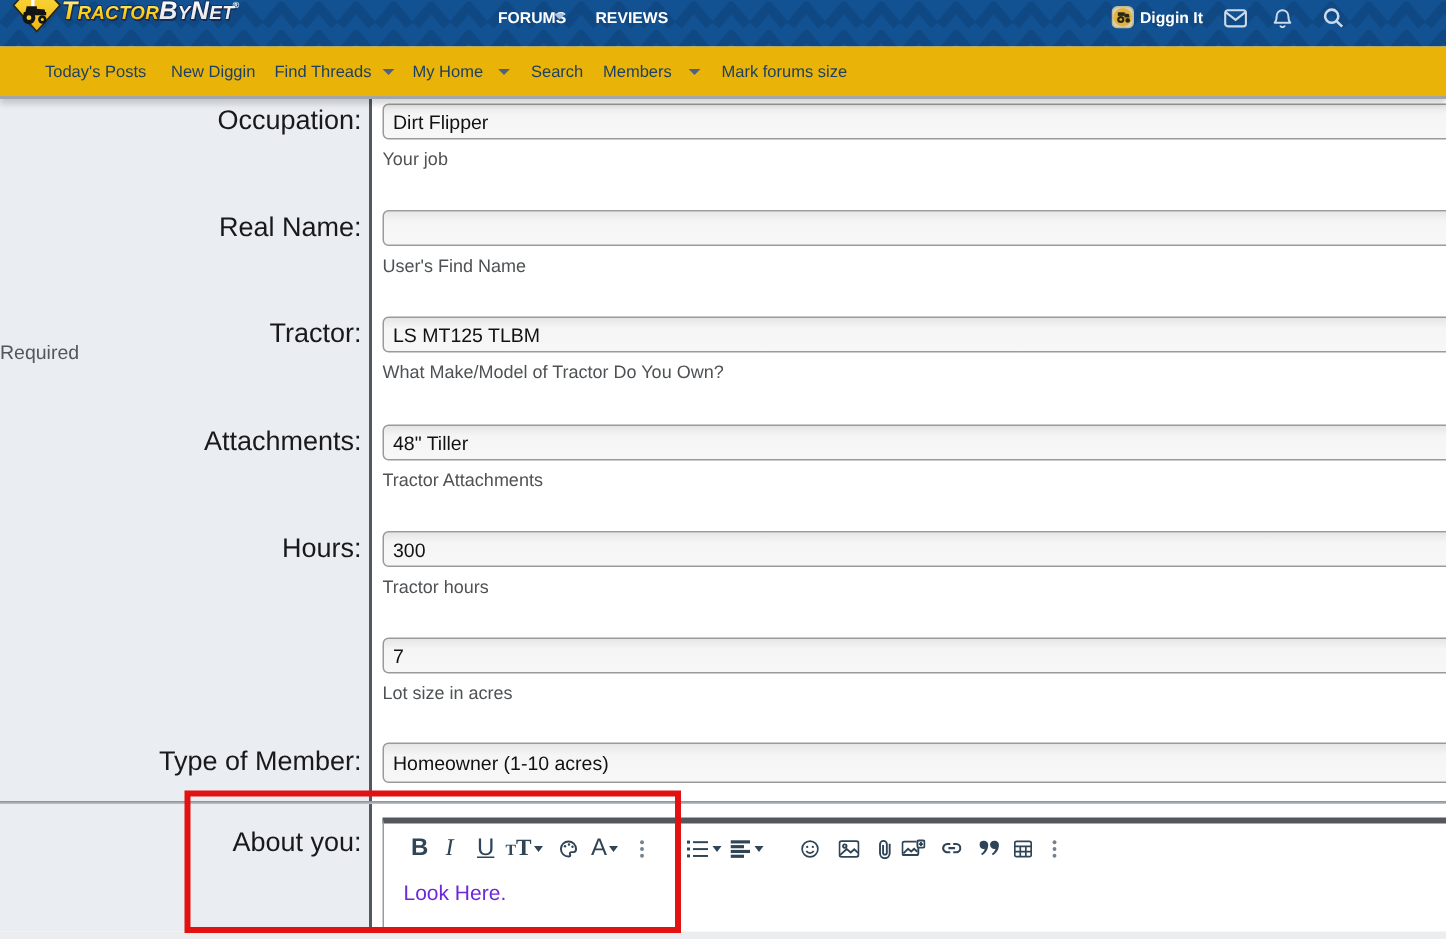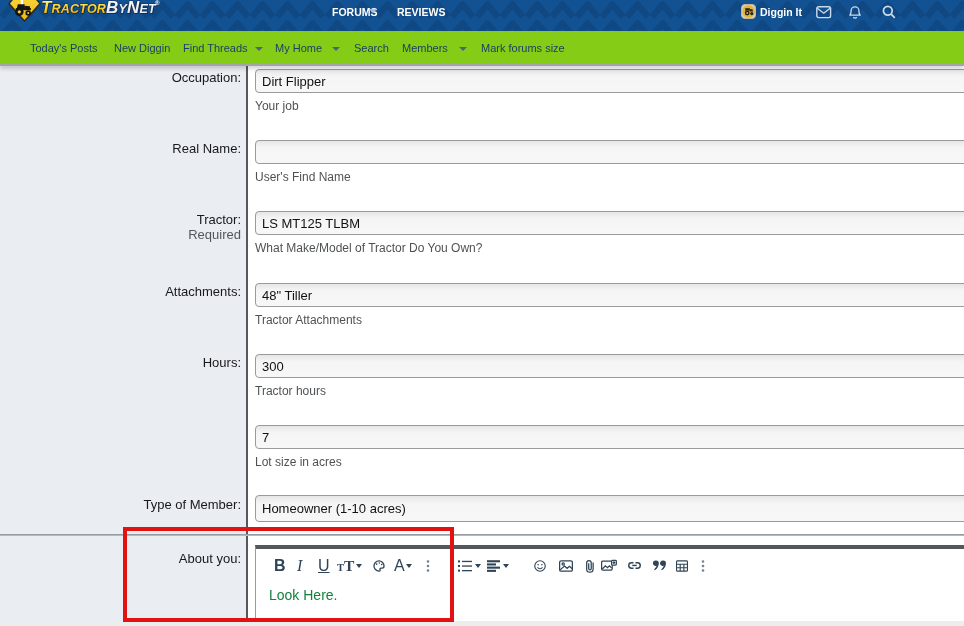--- a/index.html
+++ b/index.html
@@ -5,42 +5,42 @@
   * { margin:0; padding:0; box-sizing:border-box; }
   html,body { width:964px; height:626px; overflow:hidden; font-family:"Liberation Sans", sans-serif; background:#fff; }
   .page { position:relative; width:964px; height:626px; overflow:hidden; }
 
   
   .hdr { position:absolute; left:0; top:0; width:964px; height:31px; background:#125192; overflow:hidden; }
   .hdrItem { position:absolute; color:#fff; font-weight:bold; font-size:10.5px; top:6px; }
   .caret { display:inline-block; width:0; height:0; border-left:4.5px solid transparent; border-right:4.5px solid transparent; border-top:4px solid #a8c0dc; }
 
   
-  .nav { position:absolute; left:0; top:31px; width:964px; height:35px; background:#84cc16; border-bottom:2px solid #a2a6aa; box-shadow:0 3px 4px rgba(0,0,0,0.16); z-index:5; }
+  .nav { position:absolute; left:0; top:31px; width:964px; height:35px; background:#eab308; border-bottom:2px solid #a2a6aa; box-shadow:0 3px 4px rgba(0,0,0,0.16); z-index:5; }
   .nav a { position:absolute; top:11px; color:#1e4061; font-size:11px; text-decoration:none; white-space:nowrap; }
   .ncaret { display:inline-block; width:0; height:0; border-left:4px solid transparent; border-right:4px solid transparent; border-top:4.5px solid #50627a; vertical-align:1px; margin-left:7px; }
 
   
   .content { position:absolute; left:0; top:66px; width:964px; height:560px; background:#fff; }
   .leftcol { position:absolute; left:0; top:0; width:246px; height:555px; background:#eaedf2; }
   .vline { position:absolute; left:245.5px; top:0; width:2px; height:555px; background:#55595e; }
 
-  .lbl { position:absolute; width:241px; text-align:right; font-size:13px; color:#17191b; }
-  .sub { position:absolute; width:241px; text-align:right; font-size:13px; color:#54575a; }
+  .lbl { position:absolute; width:241px; text-align:right; font-size:18px; color:#17191b; }
+  .sub { position:absolute; width:241px; text-align:left; font-size:13px; color:#54575a; }
   .inp { position:absolute; left:255px; width:760px; height:24px; border:1px solid #9a9a9a; border-radius:4px; background:linear-gradient(#e6e6e6, #f5f5f5 30%, #f7f7f7); font-family:"Liberation Sans", sans-serif; font-size:13px; color:#111; padding:0 0 0 6px; line-height:22px; white-space:nowrap; }
   .hint { position:absolute; left:255px; font-size:12px; color:#4f5254; }
 
   .divider { position:absolute; left:0; top:468px; width:964px; height:2px; background:linear-gradient(#858d94,#c3c7cb); }
 
   
   .editor { position:absolute; left:255px; top:479px; width:760px; height:77px; background:#fff; border-left:1px solid #989ca0; border-top:4px solid #54585c; }
   .tbt { position:absolute; font-size:16px; color:#2f4456; line-height:1; }
   .tbs { position:absolute; }
   .tcaret { position:absolute; width:0; height:0; border-left:3.5px solid transparent; border-right:3.5px solid transparent; border-top:4.5px solid #2f4456; }
-  .looktext { position:absolute; left:13px; top:38px; font-size:14px; color:#15803d; }
+  .looktext { position:absolute; left:13px; top:38px; font-size:14px; color:#6d28d9; }
 
   .footerstrip { position:absolute; left:0; top:555px; width:964px; height:5px; background:#ecedef; }
   .redbox { position:absolute; left:123px; top:461px; width:331px; height:95px; border:4px solid #e21212; z-index:40; }
 </style>
 </head>
 <body>
 <div class="page">
 
   <div class="hdr">
     <svg width="964" height="31" style="position:absolute;left:0;top:0">

